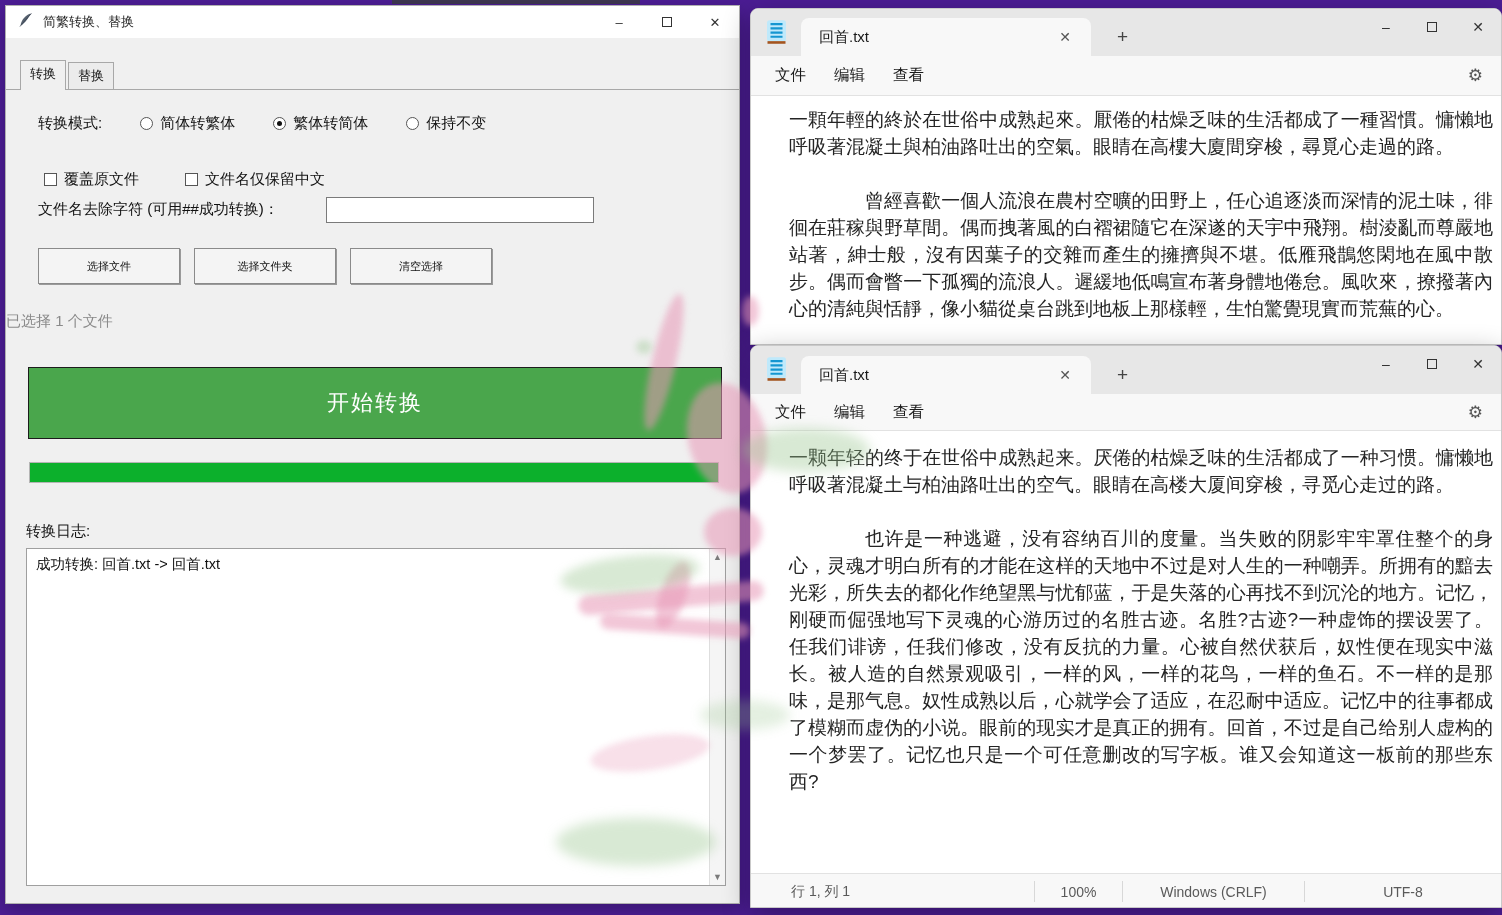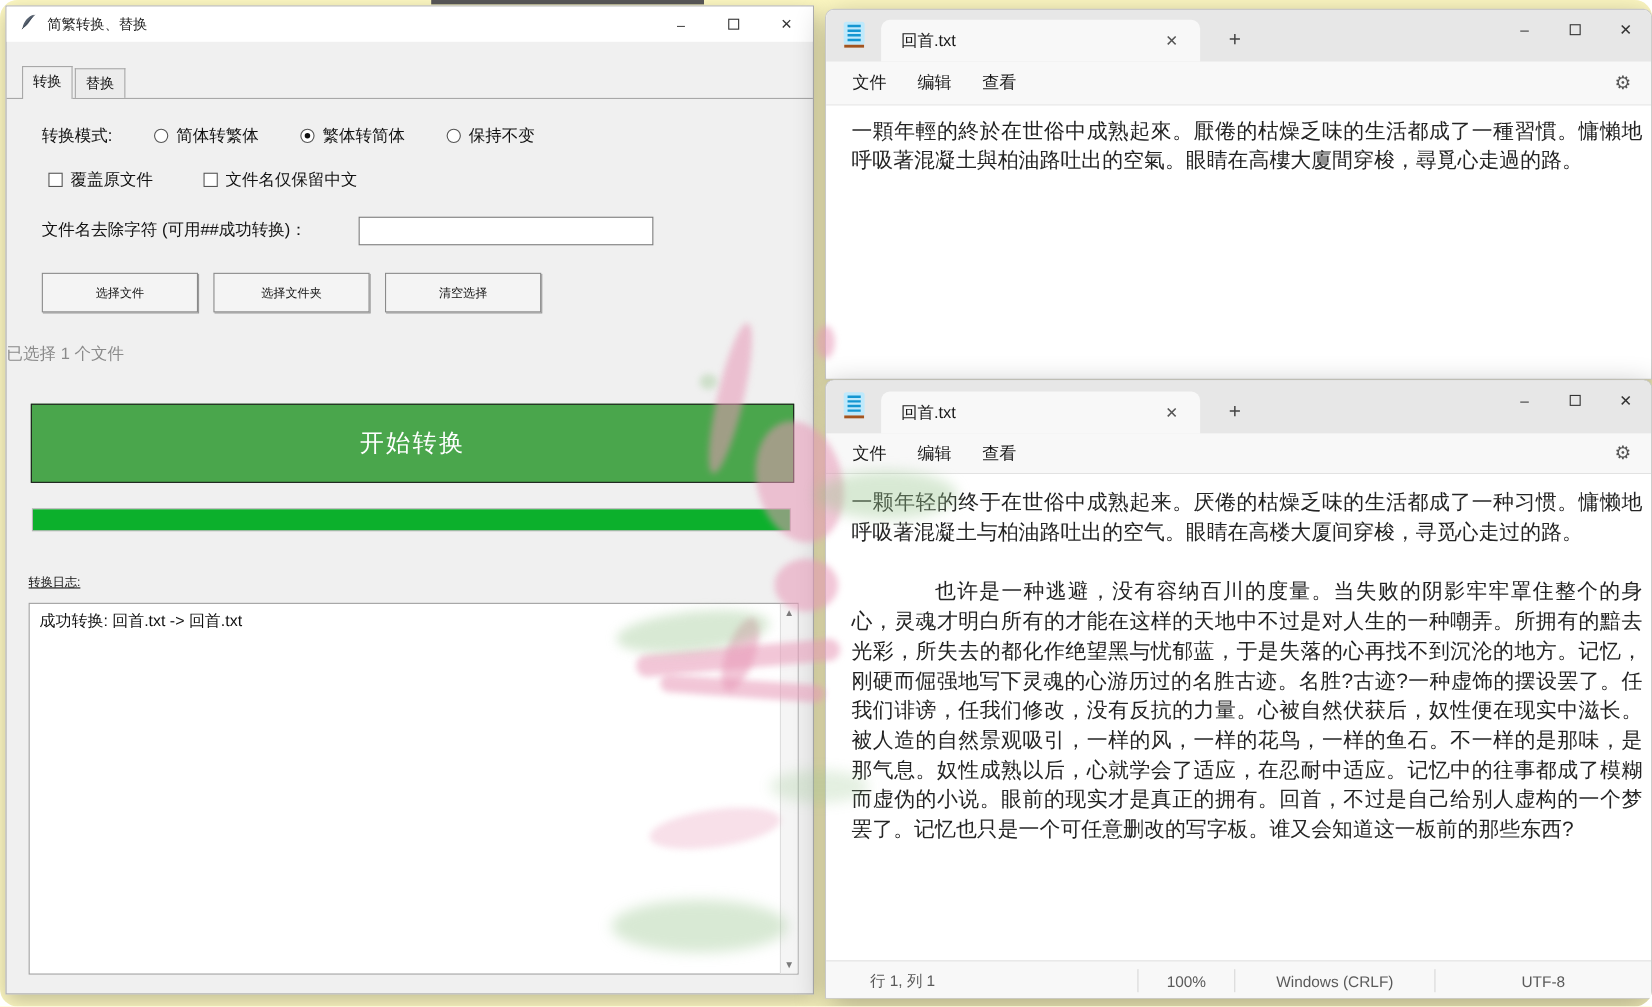--- a/index.html
+++ b/index.html
@@ -1,50 +1,50 @@
 <!DOCTYPE html>
 <html><head>
 <meta charset="utf-8">
 <style>
   * { margin:0; padding:0; box-sizing:border-box; }
   html,body { width:1502px; height:915px; font-family:"Liberation Sans","DejaVu Sans",sans-serif; }
-  .screen { position:relative; width:1502px; height:915px; background:#fef9c3; overflow:hidden;border-radius:16px; }
+  .screen { position:relative; width:1502px; height:915px; background:#4c1d95; overflow:hidden; }
 
   
   .tk-window { position:absolute; left:5px; top:5px; width:735px; height:899px;
     background:#f0f0f0; border:1px solid #b0b0b0; box-shadow:0 6px 18px rgba(0,0,0,.25); z-index:2; }
   .tk-titlebar { height:32px; background:#ffffff; display:flex; align-items:center; padding-left:12px; }
   .tk-title { font-size:13px; color:#222; margin-left:9px; }
   .tk-controls { margin-left:auto; display:flex; height:100%; }
   .tk-ctl { width:48px; height:100%; display:flex; align-items:center; justify-content:center; color:#333; font-size:13px; }
   .box-glyph { width:10px; height:10px; border:1px solid #333; display:inline-block; }
   .tk-tabs { display:flex; align-items:flex-end; padding-left:14px; margin-top:22px; border-bottom:1px solid #a8a8a8;font-family:Liberation Serif, serif; }
   .tk-tab { border:1px solid #a8a8a8; border-bottom:none; background:#ececec; font-size:13px; color:#111;
     padding:4px 9px; margin-right:2px; position:relative; }
   .tk-tab.active { background:#f0f0f0; padding-bottom:7px; margin-bottom:-1px; }
   .tk-body { position:relative; height:calc(100% - 85px); font-size:15px; color:#111; }
   .row { position:absolute; display:flex; align-items:center; }
   .row-mode { top:24px; left:32px; }
   .radio-item { display:flex; align-items:center; margin-left:38px; }
   .radio { width:13px; height:13px; border-radius:50%; border:1px solid #555; background:#fff; margin-right:7px; position:relative; }
   .radio.checked::after { content:""; position:absolute; left:3px; top:3px; width:5px; height:5px; border-radius:50%; background:#111; }
-  .row-checks { top:64px; left:38px; }
+  .row-checks { top:80px; left:38px; }
   .check-item { display:flex; align-items:center; margin-right:46px; }
   .checkbox { width:13px; height:13px; border:1px solid #555; background:#fff; margin-right:7px; }
   .row-strip { top:110px; left:32px; }
   .strip-input { position:absolute; left:288px; top:-3px; width:268px; height:26px; border:1px solid #7a7a7a; background:#fff; font-size:14px; padding:0 4px; }
   .row-btns { top:158px; left:32px; }
   .tk-btn { width:142px; height:36px; background:#f4f4f4; border:1px solid #8a8a8a; box-shadow:1px 1px 0 #9a9a9a;
     font-size:11px; color:#111; display:flex; align-items:center; justify-content:center; margin-right:14px; }
   .selected-info { position:absolute; top:222px; left:0; width:100%; text-align:left; color:#8a8a8a; font-size:15px; }
   .start-btn { position:absolute; left:22px; top:277px; width:694px; height:72px; background:#4aa64c; border:1px solid #1c1c1c;
     color:#fff; font-size:22px; display:flex; align-items:center; justify-content:center; letter-spacing:2px; }
   .progress { position:absolute; left:23px; top:372px; width:690px; height:21px; background:#eaeaea; border:1px solid #b5b5b5; }
   .progress-fill { height:100%; background:#0cb02c; }
-  .log-label { position:absolute; left:20px; top:432px; font-size:11px;text-decoration:underline; }
+  .log-label { position:absolute; left:20px; top:432px; font-size:15px; }
   .log-box { position:absolute; left:20px; top:458px; width:700px; height:338px; background:#fff; border:1px solid #9f9f9f; }
   .log-text { padding:6px 9px; font-size:14.5px; color:#111; }
   .log-scroll { position:absolute; top:0; right:0; width:16px; height:100%; background:#f5f5f5; border-left:1px solid #dedede; }
   .scroll-arrow { position:absolute; left:0; width:100%; text-align:center; font-size:9px; color:#7a7a7a; }
   .scroll-arrow.up { top:3px; } .scroll-arrow.down { bottom:3px; }
 
   
   .np-window { position:absolute; left:750px; width:752px; background:#fff; border:1px solid #c9c9c9;
     border-radius:8px 8px 0 0; box-shadow:0 8px 28px rgba(0,0,0,.32); overflow:hidden; }
   .np1 { top:8px; height:337px; z-index:3; }
@@ -60,21 +60,21 @@
   .np-ctl { width:46px; height:36px; display:flex; align-items:center; justify-content:center; color:#333; font-size:14px; }
   .np-menubar { background:#f8f8f8; display:flex; align-items:center; border-bottom:1px solid #e2e2e2; }
   .np1 .np-menubar { height:40px; } .np2 .np-menubar { height:37px; }
   .np-menu { font-size:15.5px; color:#1a1a1a; padding:0 14px; }
   .np-menu:first-child { margin-left:10px; }
   .np-gear { margin-left:auto; margin-right:18px; color:#555; font-size:17px; }
   .np-editor { background:#fff; padding:10px 8px 0 23px; font-size:19px; line-height:27px; color:#242424;
     text-align:justify; overflow:hidden; }
   .np1 .np-editor { height:250px; }
   .np2 .np-editor { height:442px; padding-top:13px; }
-  .np-editor p { margin:0 0 27px 0; }
+  .np-editor p { margin:0 0 27px 15px; }
   .np-editor p.indent { text-indent:4em; }
   .np-statusbar { height:36px; background:#f8f8f8; border-top:1px solid #e2e2e2; display:flex; align-items:center;
     font-size:14px; color:#5a5a5a; }
   .status-pos { padding-left:40px; }
   .status-right { margin-left:auto; display:flex; height:100%; }
   .status-cell { display:flex; align-items:center; justify-content:center; border-left:1px solid #d8d8d8; height:60%; align-self:center; }
   .cell-zoom { width:88px; } .cell-eol { width:182px; } .cell-enc { width:197px; }
 
   
   .top-sliver { position:absolute; left:392px; top:0; width:248px; height:4px; background:#3c3c46; opacity:.85; z-index:1; }
@@ -198,20 +198,21 @@
       </div>
     </div>
     <div class="np-menubar">
       <span class="np-menu">文件</span>
       <span class="np-menu">编辑</span>
       <span class="np-menu">查看</span>
       <span class="np-gear">⚙</span>
     </div>
     <div class="np-editor">
       <p>一顆年輕的終於在世俗中成熟起來。厭倦的枯燥乏味的生活都成了一種習慣。慵懶地呼吸著混凝土與柏油路吐出的空氣。眼睛在高樓大廈間穿梭，尋覓心走過的路。</p>
+      <p class="indent">曾經喜歡一個人流浪在農村空曠的田野上，任心追逐淡而深情的泥土味，徘徊在莊稼與野草間。偶而拽著風的白褶裙隨它在深遂的天宇中飛翔。樹淩亂而尊嚴地站著，紳士般，沒有因葉子的交雜而產生的擁擠與不堪。低雁飛鵲悠閑地在風中散步。偶而會瞥一下孤獨的流浪人。遲緩地低鳴宣布著身體地倦怠。風吹來，撩撥著內心的清純與恬靜，像小貓從桌台跳到地板上那樣輕，生怕驚覺現實而荒蕪的心。</p>
 
     </div>
   </div>
 
   <div class="np-window np2">
     <div class="np-titlebar">
       <span class="np-appicon">
         <svg width="21" height="25" viewBox="0 0 21 25">
             <rect x="1" y="0.5" width="19" height="21" rx="2.5" fill="#bfe9fb"></rect>
             <g stroke="#1496d1" stroke-width="2.2">

